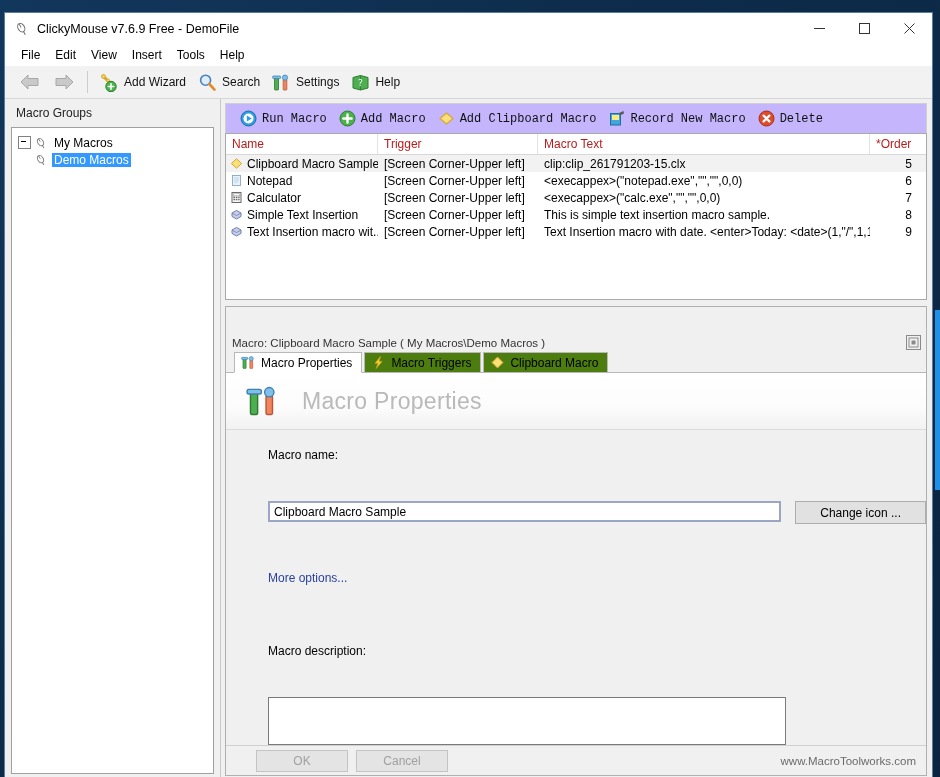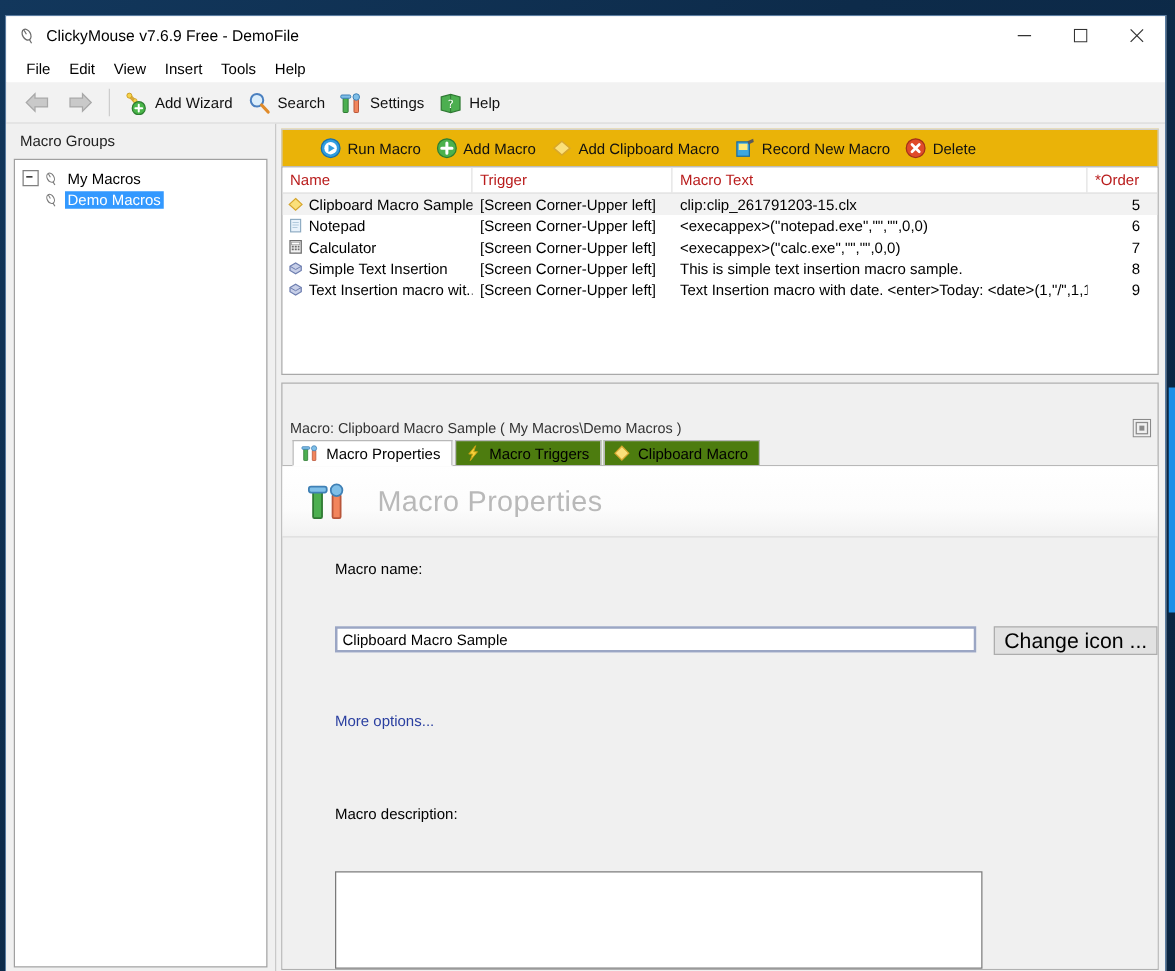--- a/index.html
+++ b/index.html
@@ -168,28 +168,29 @@
     flex: 1;
     min-width: 0;
     display: flex;
     flex-direction: column;
     padding: 4px 5px 5px 4px;
     box-sizing: border-box;
   }
   
   .list-toolbar {
     height: 30px;
-    background: #eab308;
+    background: #c4b5fd;
     border: 1px solid #cfcfcf;
     border-bottom: none;
     display: flex;
     align-items: center;
-    padding-left: 24px;
-    flex: none;
-    box-sizing: border-box;
+    padding-left: 8px;
+    flex: none;
+    box-sizing: border-box;
+    font-family: Liberation Mono, monospace;
   }
   
   .listbox {
     height: 167px;
     flex: none;
     border: 1px solid #a9a9a9;
     background: #fff;
     box-sizing: border-box;
     overflow: hidden;
     font-size: 12px;
@@ -337,21 +338,21 @@
     border: 2px solid #9ba6c4;
     background: #fff;
     font-size: 12px;
     font-family: "Liberation Sans", sans-serif;
     padding: 0 4px;
     box-sizing: border-box;
     color: #000;
     outline: none;
   }
   .btn {
-    font-size: 17px;
+    font-size: 12px;
     font-family: "Liberation Sans", sans-serif;
     background: #e1e1e1;
     border: 1px solid #adadad;
     padding: 0;
     height: 23px;
     cursor: default;
     color: #000;
   }
   .btn.changeicon { width: 132px; margin-left: 14px; }
   .btn:disabled { color: #a0a0a0; background: #e4e4e4; border-color: #c4c4c4; }
@@ -743,20 +744,25 @@
                 <input class="nameinput" type="text" value="Clipboard Macro Sample" style="">
                 <button class="btn changeicon">Change icon ...</button>
               </div>
               <div class="linkrow">
                 <span class="link">More options...</span>
               </div>
               <div class="flabel desc-label">Macro description:</div>
               <textarea class="descbox" placeholder="" style=""></textarea>
             </div>
 
+            <div class="footer">
+              <button class="btn" disabled="">OK</button>
+              <button class="btn" disabled="">Cancel</button>
+              <span class="footer-link">www.MacroToolworks.com</span>
+            </div>
           </div>
         </div>
 
       </div>
     </div>
   </div>
 
   <div class="edge-scroll"></div>
 </div>
 

